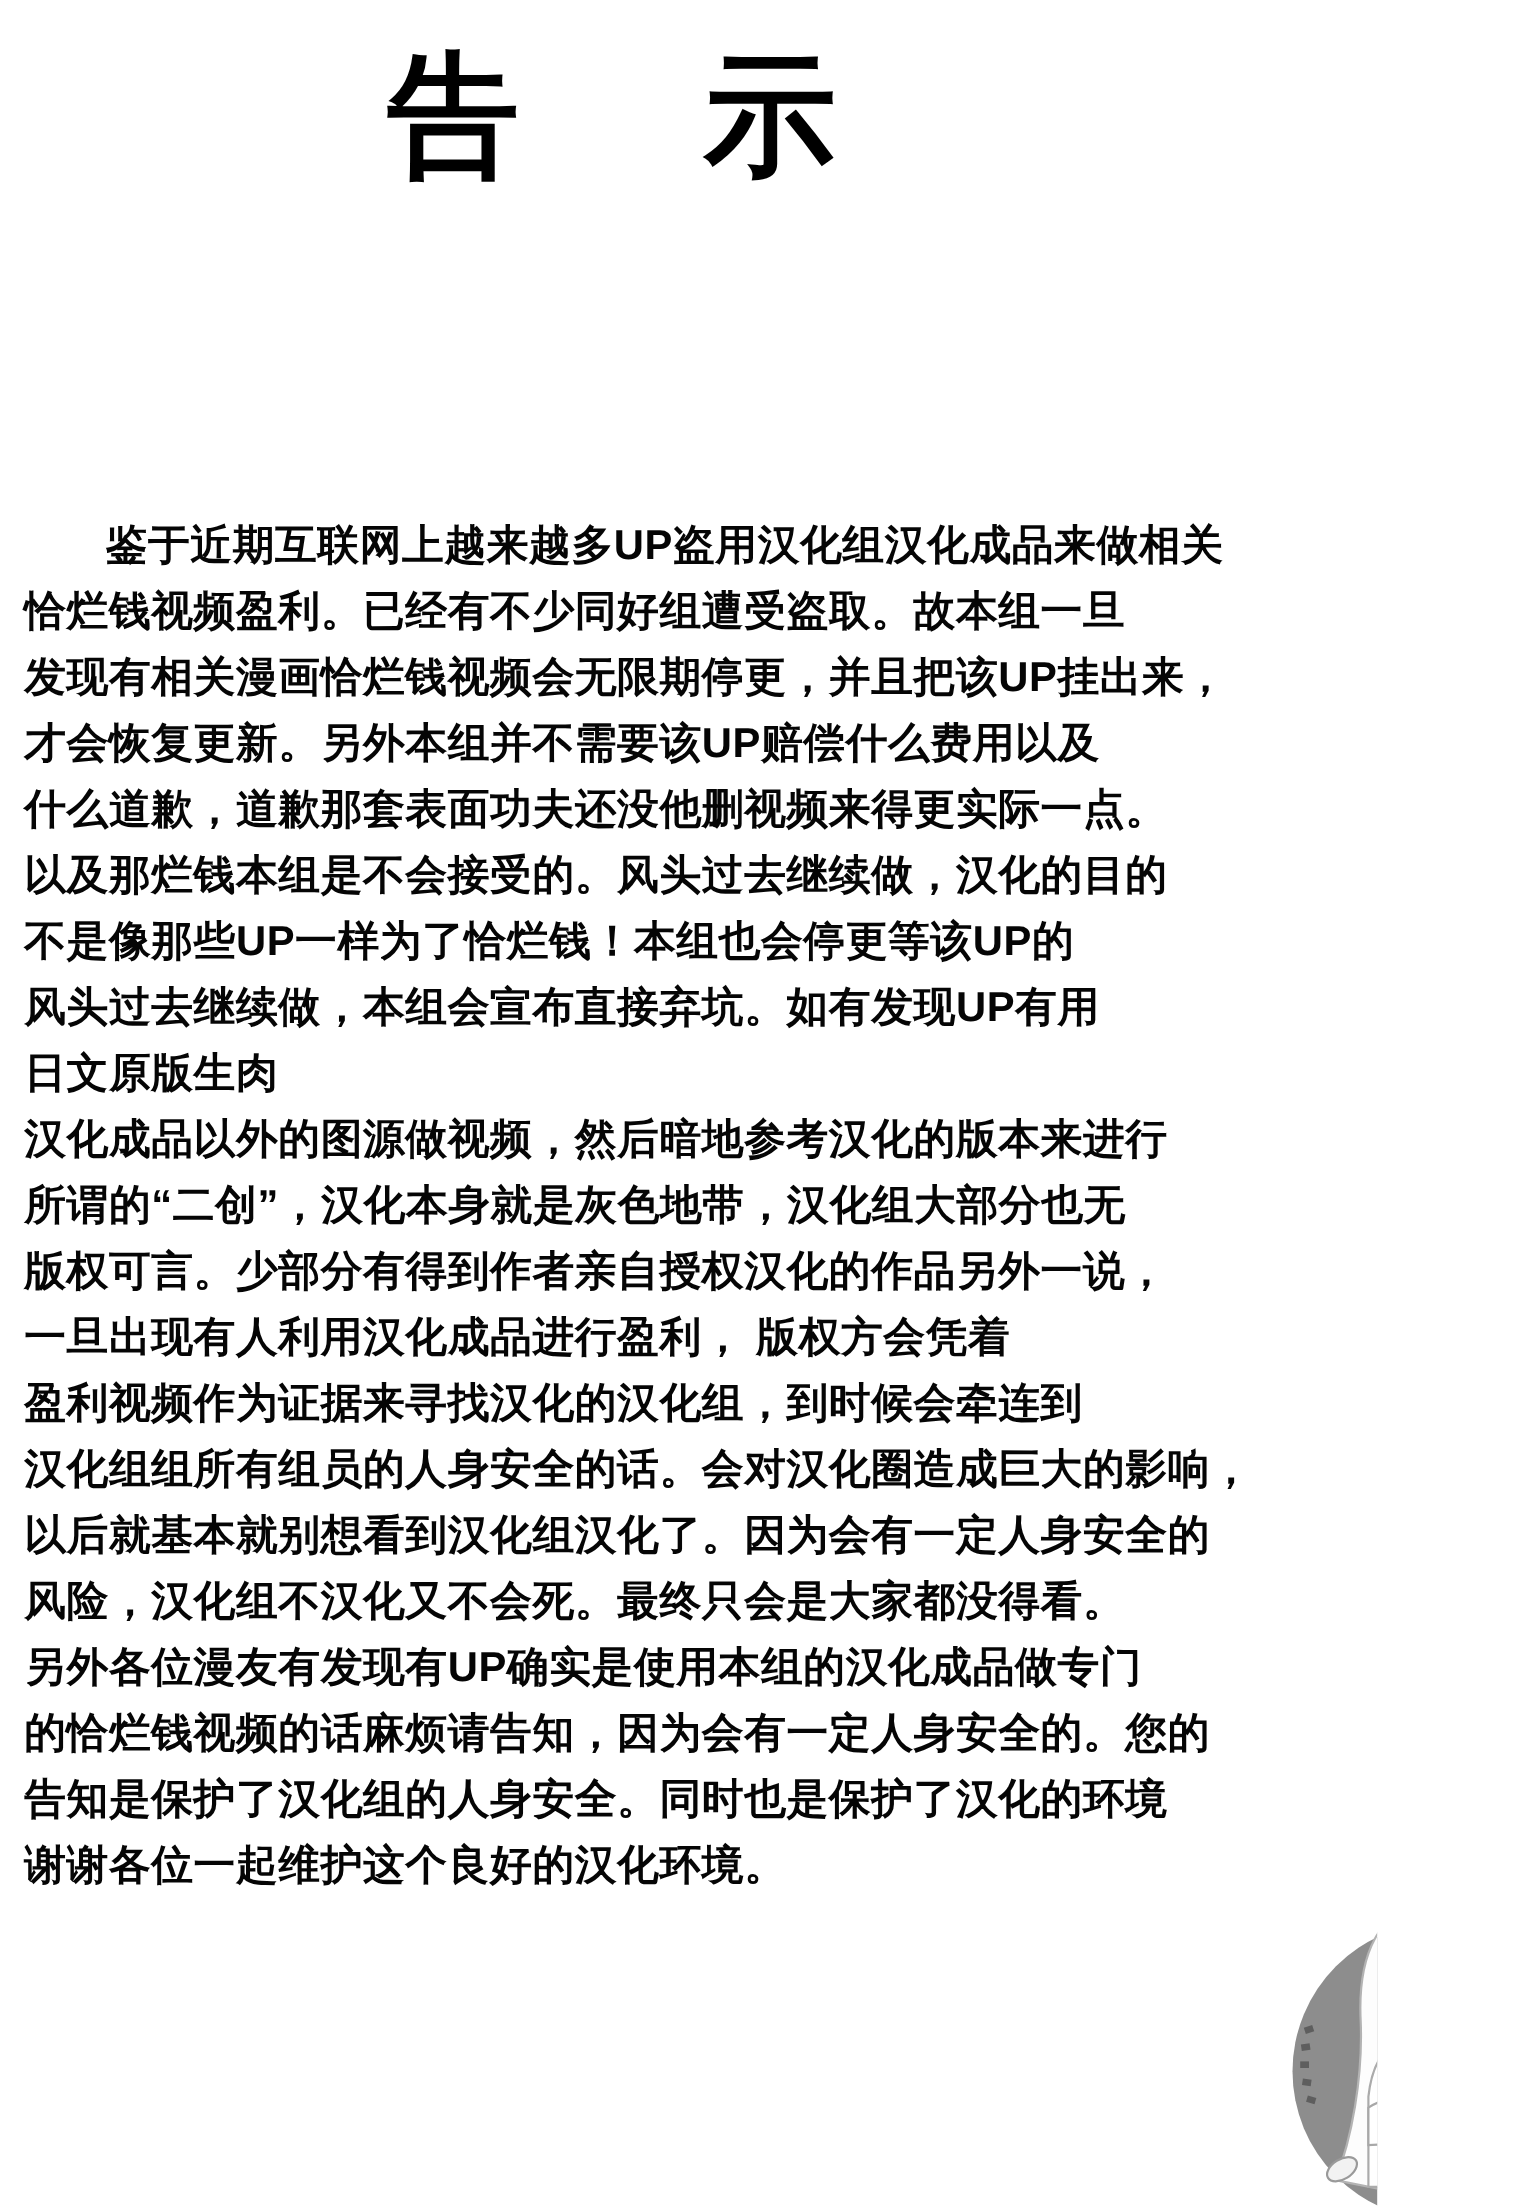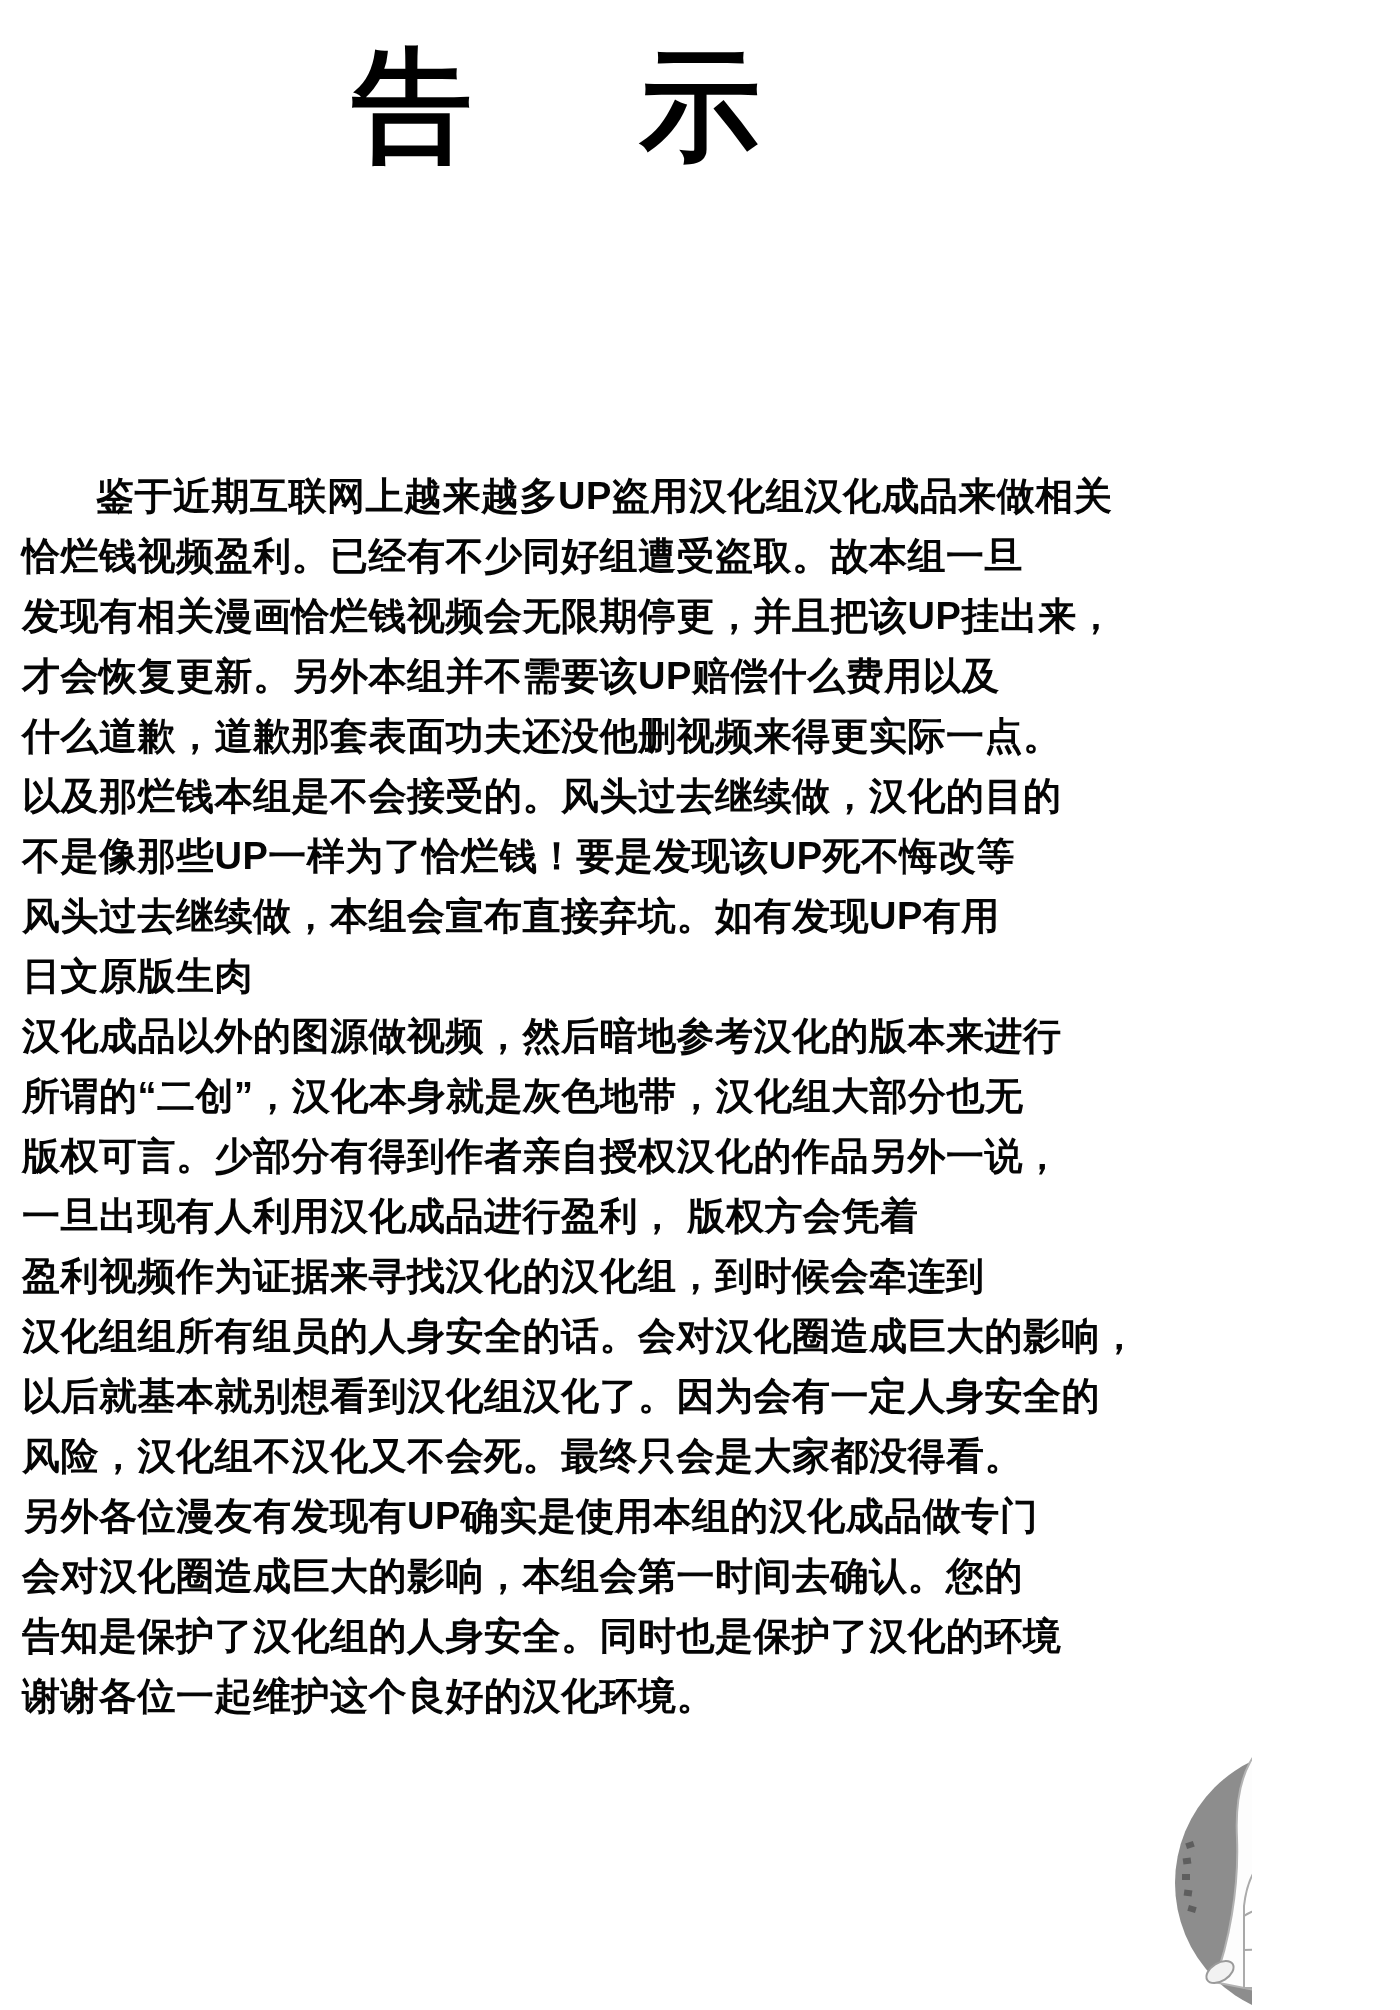--- a/index.html
+++ b/index.html
@@ -51,33 +51,33 @@
 
   <h1 class="title"><span>告</span><span class="title-gap"></span><span>示</span></h1>
 
   <div class="notice-body">
       <div class="line">鉴于近期互联网上越来越多UP盗用汉化组汉化成品来做相关</div>
       <div class="line">恰烂钱视频盈利。已经有不少同好组遭受盗取。故本组一旦</div>
       <div class="line">发现有相关漫画恰烂钱视频会无限期停更，并且把该UP挂出来，</div>
       <div class="line">才会恢复更新。另外本组并不需要该UP赔偿什么费用以及</div>
       <div class="line">什么道歉，道歉那套表面功夫还没他删视频来得更实际一点。</div>
       <div class="line">以及那烂钱本组是不会接受的。风头过去继续做，汉化的目的</div>
-      <div class="line">不是像那些UP一样为了恰烂钱！要是发现该UP死不悔改等</div>
+      <div class="line">不是像那些UP一样为了恰烂钱！本组也会停更等该UP的</div>
       <div class="line">风头过去继续做，本组会宣布直接弃坑。如有发现UP有用</div>
       <div class="line">日文原版生肉</div>
       <div class="line">汉化成品以外的图源做视频，然后暗地参考汉化的版本来进行</div>
       <div class="line">所谓的“二创”，汉化本身就是灰色地带，汉化组大部分也无</div>
       <div class="line">版权可言。少部分有得到作者亲自授权汉化的作品另外一说，</div>
       <div class="line">一旦出现有人利用汉化成品进行盈利， 版权方会凭着</div>
       <div class="line">盈利视频作为证据来寻找汉化的汉化组，到时候会牵连到</div>
       <div class="line">汉化组组所有组员的人身安全的话。会对汉化圈造成巨大的影响，</div>
       <div class="line">以后就基本就别想看到汉化组汉化了。因为会有一定人身安全的</div>
       <div class="line">风险，汉化组不汉化又不会死。最终只会是大家都没得看。</div>
       <div class="line">另外各位漫友有发现有UP确实是使用本组的汉化成品做专门</div>
-      <div class="line">会对汉化圈造成巨大的影响，本组会第一时间去确认。您的</div>
+      <div class="line">的恰烂钱视频的话麻烦请告知，因为会有一定人身安全的。您的</div>
       <div class="line">告知是保护了汉化组的人身安全。同时也是保护了汉化的环境</div>
       <div class="line">谢谢各位一起维护这个良好的汉化环境。</div>
     </div>
 
   <svg class="logo" viewBox="0 0 300 300" aria-hidden="true">
 
     <circle cx="158" cy="163" r="135" fill="#8d8d8d"></circle>
 
     <g fill="#5e5e5e">
       <rect x="34" y="122" width="8" height="6" transform="rotate(-18 38 125)"></rect>

